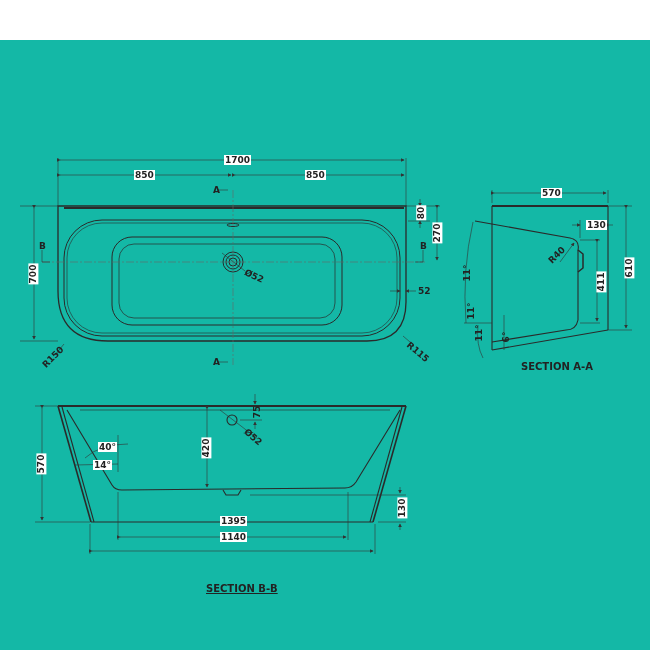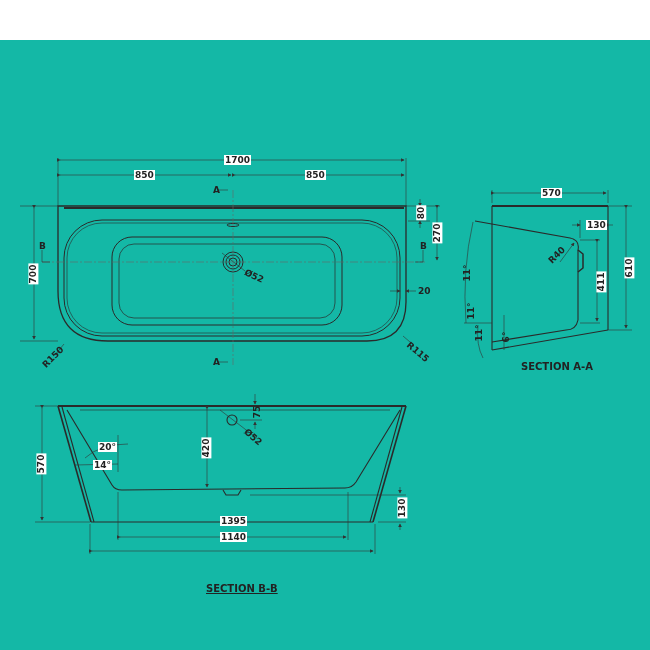--- a/index.html
+++ b/index.html
@@ -134,39 +134,39 @@
 <span class="lbl bg" style="left:224px;top:115px;">1700</span>
 <span class="lbl bg" style="left:134px;top:130px;">850</span>
 <span class="lbl bg" style="left:305px;top:130px;">850</span>
 <span class="lbl" style="left:213px;top:145px;">A</span>
 <span class="lbl" style="left:213px;top:317px;">A</span>
 <span class="lbl" style="left:39px;top:201px;">B</span>
 <span class="lbl" style="left:420px;top:201px;">B</span>
 <span class="lbl bg rot90" style="left:23px;top:229px;">700</span>
 <span class="lbl bg rot90" style="left:414px;top:168px;">80</span>
 <span class="lbl bg rot90" style="left:427px;top:188px;">270</span>
-<span class="lbl" style="left:418px;top:246px;">20</span>
+<span class="lbl" style="left:418px;top:246px;">52</span>
 <span class="lbl" style="left:244px;top:231px;transform:rotate(25deg);">Ø52</span>
 <span class="lbl" style="left:40px;top:312px;transform:rotate(-45deg);">R150</span>
 <span class="lbl" style="left:405px;top:307px;transform:rotate(40deg);">R115</span>
 
 <span class="lbl bg" style="left:541px;top:148px;">570</span>
 <span class="lbl bg rot90" style="left:619px;top:223px;">610</span>
 <span class="lbl bg" style="left:586px;top:180px;">130</span>
 <span class="lbl" style="left:547px;top:210px;transform:rotate(-45deg);">R40</span>
 <span class="lbl bg rot90" style="left:591px;top:237px;">411</span>
 <span class="lbl rot90" style="left:458px;top:228px;">11°</span>
 <span class="lbl rot90" style="left:462px;top:266px;">11°</span>
 <span class="lbl rot90" style="left:470px;top:288px;">11°</span>
 <span class="lbl rot90" style="left:501px;top:292px;">6°</span>
 <span class="lbl sec" style="left:521px;top:322px;">SECTION A-A</span>
 
 <span class="lbl bg rot90" style="left:31px;top:419px;">570</span>
 <span class="lbl bg rot90" style="left:196px;top:403px;">420</span>
 <span class="lbl rot90" style="left:251px;top:367px;">75</span>
 <span class="lbl" style="left:243px;top:392px;transform:rotate(40deg);">Ø52</span>
-<span class="lbl bg" style="left:98px;top:402px;">20°</span>
+<span class="lbl bg" style="left:98px;top:402px;">40°</span>
 <span class="lbl bg" style="left:93px;top:420px;">14°</span>
 <span class="lbl bg rot90" style="left:392px;top:463px;">130</span>
 <span class="lbl bg" style="left:220px;top:492px;">1140</span>
 <span class="lbl bg" style="left:220px;top:476px;">1395</span>
 <span class="lbl sec" style="left:206px;top:544px;text-decoration:underline;">SECTION B-B</span>
 </div>
 
 </body></html>

